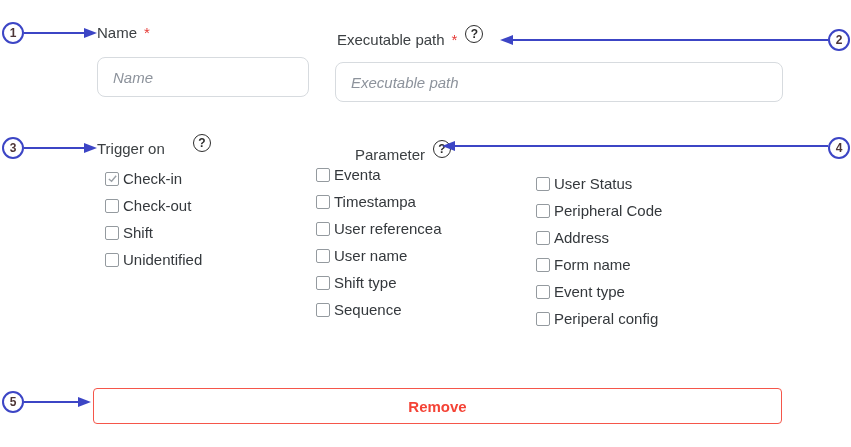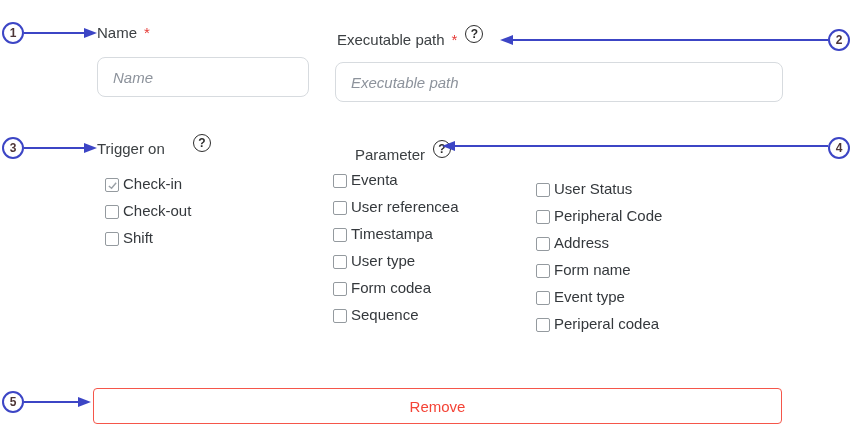--- a/index.html
+++ b/index.html
@@ -22,30 +22,30 @@
   .help-icon{width:18px;height:18px;border:1.7px solid #2d2d2d;border-radius:50%;
       display:inline-flex;align-items:center;justify-content:center;font-size:12px;
       font-weight:bold;color:#2d2d2d;margin-left:8px;position:relative;top:-5px;
       box-sizing:border-box;background:#fff;cursor:pointer;}
   .text-input{position:absolute;border:1px solid #d7dbdf;border-radius:8px;
       padding:0 15px;font-size:15px;color:#3c4043;outline:none;box-sizing:border-box;
       font-family:"Liberation Sans",sans-serif;background:#fff;}
   .text-input::placeholder{font-style:italic;color:#8d939c;opacity:1;}
 
   .cbx-col{position:absolute;display:flex;flex-direction:column;}
-  .cbx-row{display:flex;align-items:flex-end;height:27px;cursor:pointer;}
+  .cbx-row{display:flex;align-items:center;height:27px;cursor:pointer;}
   .cbx{width:14px;height:14px;border:1.5px solid #949a9f;border-radius:2px;
       box-sizing:border-box;background:#fff;display:inline-flex;align-items:center;
       justify-content:center;flex:0 0 auto;}
   .cbx svg{width:11px;height:11px;display:block;}
   .cbx-label{font-size:15px;color:#34383c;margin-left:4px;white-space:nowrap;}
 
   .remove-btn{position:absolute;left:93px;top:388px;width:689px;height:36px;
       background:#fff;border:1px solid #f5564a;border-radius:4px;color:#f44336;
-      font-size:15px;font-weight:normal;font-family:"Liberation Sans",sans-serif;
+      font-size:15px;font-weight:bold;font-family:"Liberation Sans",sans-serif;
       cursor:pointer;text-align:center;}
 </style>
 </head>
 <body>
 
 <div class="ann-circle" style="left:2px;top:22px;">
     <span>1</span>
   </div>
 <div class="ann-line" style="left:24px;top:32px;width:61px;"></div>
 <div class="arr-r" style="left:84px;top:28px;"></div>
@@ -101,47 +101,51 @@
     <span class="cbx-label">Check-in</span>
   </label>
   <label class="cbx-row">
     <span class="cbx"></span>
     <span class="cbx-label">Check-out</span>
   </label>
   <label class="cbx-row">
     <span class="cbx"></span>
     <span class="cbx-label">Shift</span>
   </label>
+  <label class="cbx-row">
+    <span class="cbx"></span>
+    <span class="cbx-label">Unidentified</span>
+  </label>
 </div>
 
 <div class="field-label" style="left:355px;top:137px;margin-top:8px;">
   <span>Parameter</span>
   <span class="help-icon">?</span>
 </div>
 
-<div class="cbx-col" style="left:333px;top:161px;">
+<div class="cbx-col" style="left:316px;top:161px;">
   <label class="cbx-row">
     <span class="cbx"></span>
     <span class="cbx-label">Eventa</span>
+  </label>
+  <label class="cbx-row">
+    <span class="cbx"></span>
+    <span class="cbx-label">Timestampa</span>
   </label>
   <label class="cbx-row">
     <span class="cbx"></span>
     <span class="cbx-label">User referencea</span>
   </label>
   <label class="cbx-row">
     <span class="cbx"></span>
-    <span class="cbx-label">Timestampa</span>
+    <span class="cbx-label">User name</span>
   </label>
   <label class="cbx-row">
     <span class="cbx"></span>
-    <span class="cbx-label">User type</span>
-  </label>
-  <label class="cbx-row">
-    <span class="cbx"></span>
-    <span class="cbx-label">Form codea</span>
+    <span class="cbx-label">Shift type</span>
   </label>
   <label class="cbx-row">
     <span class="cbx"></span>
     <span class="cbx-label">Sequence</span>
   </label>
 </div>
 
 <div class="cbx-col" style="left:536px;top:170px;">
   <label class="cbx-row">
     <span class="cbx"></span>
@@ -158,17 +162,17 @@
   <label class="cbx-row">
     <span class="cbx"></span>
     <span class="cbx-label">Form name</span>
   </label>
   <label class="cbx-row">
     <span class="cbx"></span>
     <span class="cbx-label">Event type</span>
   </label>
   <label class="cbx-row">
     <span class="cbx"></span>
-    <span class="cbx-label">Periperal codea</span>
+    <span class="cbx-label">Periperal config</span>
   </label>
 </div>
 
 <button class="remove-btn">Remove</button>
 
 </body></html>

